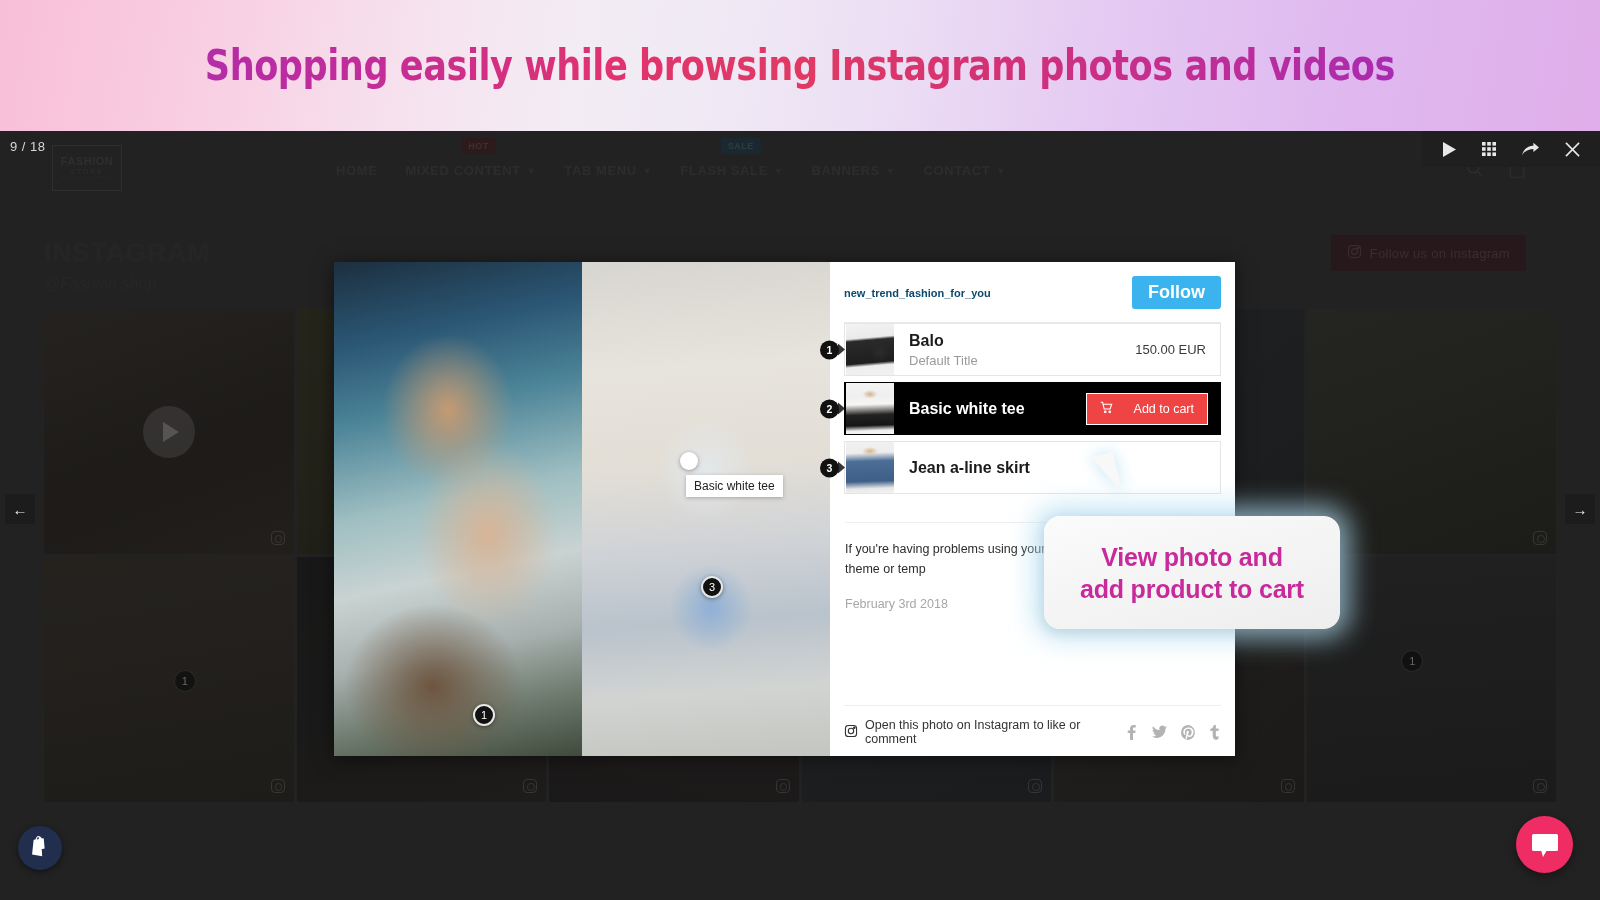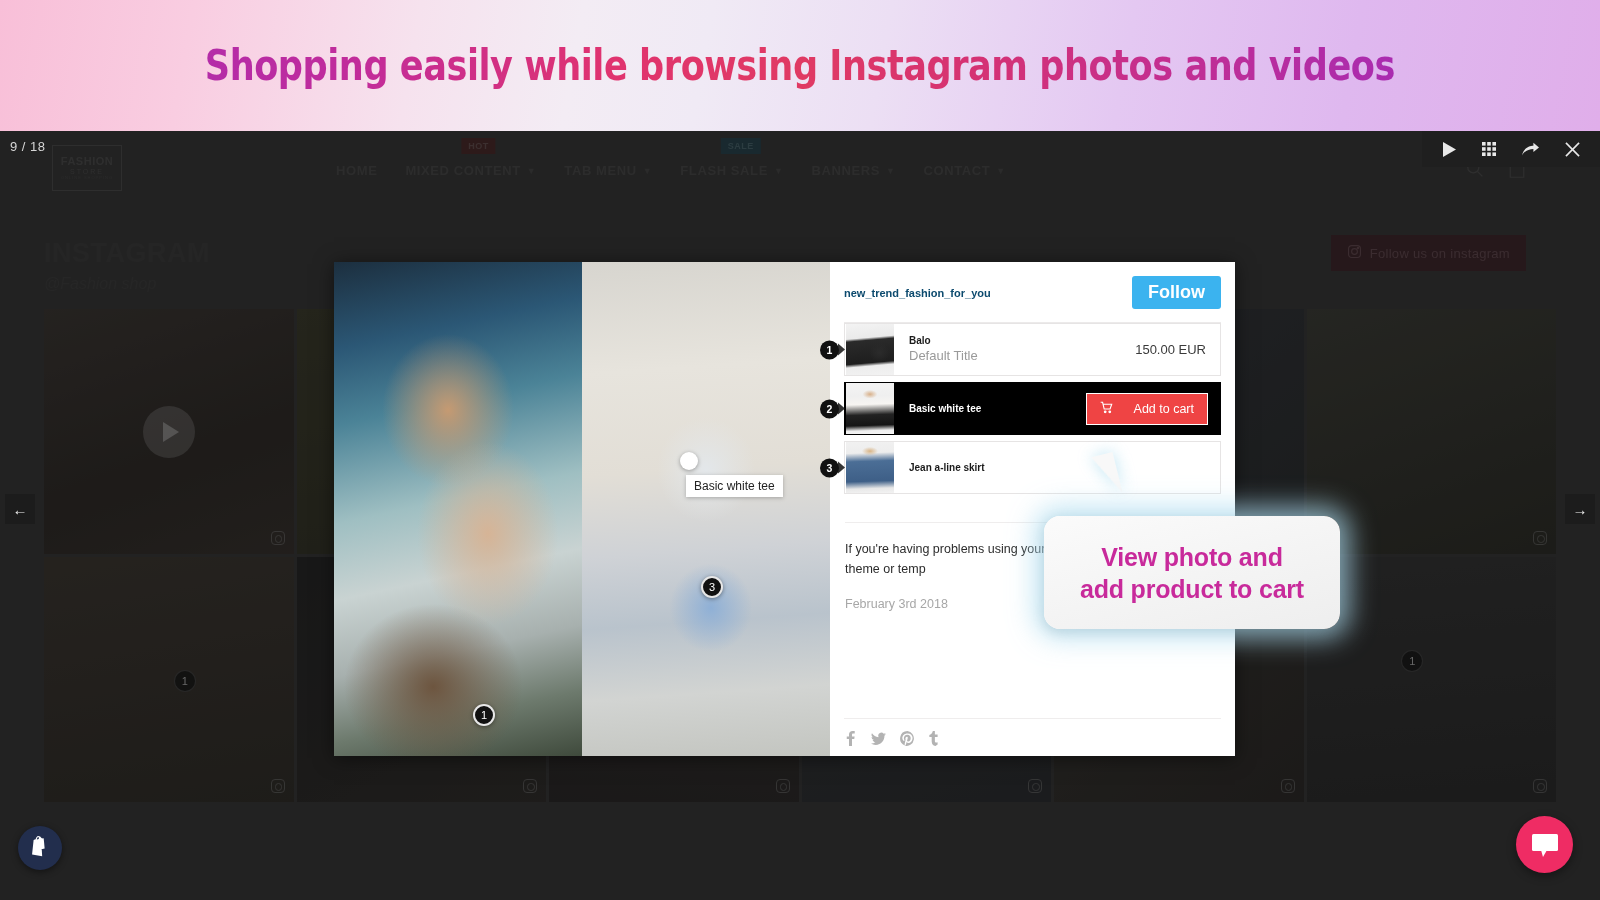--- a/index.html
+++ b/index.html
@@ -254,21 +254,21 @@
       radial-gradient(ellipse 22% 12% at 50% 22%, #d8b089 0%, rgba(216,176,137,0) 70%),
       linear-gradient(178deg,#f4f4f4 0%,#efefef 26%,#f7f5f2 42%,#222 62%,#151515 82%,#efefef 92%,#f5f5f5 100%);
   }
   .thumb-skirt {
     width: 100%; height: 100%;
     background:
       radial-gradient(ellipse 24% 12% at 50% 18%, #d8b486 0%, rgba(216,180,134,0) 70%),
       linear-gradient(178deg,#f1f1f1 0%,#ededed 22%,#4b6e96 38%,#3e5f87 76%,#e8e8e8 90%,#f3f3f3 100%);
   }
   .row-info { flex: 1; padding-left: 14px; line-height: 1.35; }
-  .row-title { font-size: 10px; font-weight: 700; color: #1b1b1b; }
+  .row-title { font-size: 16px; font-weight: 700; color: #1b1b1b; }
   .product-row.active .row-title { color: #fff; }
   .row-variant { font-size: 13px; color: #9a9a9a; }
   .row-price { font-size: 13px; color: #3a3a3a; padding-right: 14px; white-space: nowrap; }
   .add-cart-btn {
     display: flex; align-items: center; gap: 21px;
     border: 1px solid #fff; background: #ef4444; color: #fff;
     font-size: 12.5px; padding: 7px 13px; margin-right: 12px; cursor: pointer;
   }
 
   .caption {
@@ -553,20 +553,30 @@
           <div class="row-info">
             <div class="row-title">Jean a-line skirt</div>
           </div>
         </div>
       </div>
 
       <div class="caption">If you're having problems using your to service that set up the theme or temp</div>
       <div class="post-date">February 3rd 2018</div>
 
       <div class="panel-footer">
+        <div class="open-ig">
+          <span>
+            <svg width="14" height="14" viewBox="0 0 24 24" fill="none" stroke="#333" stroke-width="1.9">
+              <rect x="2.5" y="2.5" width="19" height="19" rx="5"></rect>
+              <circle cx="12" cy="12" r="4.6"></circle>
+                <circle cx="17.6" cy="6.4" r="1.2" fill="#333"></circle>
+            </svg>
+          </span>
+          <span>Open this photo on Instagram to like or comment</span>
+        </div>
         <div class="social-icons">
           <span>
             <svg width="13" height="15" viewBox="0 0 12 16" fill="currentColor">
               <path d="M7.6 16V8.6h2.4l.4-2.8H7.6V4c0-.8.2-1.3 1.4-1.3H10.5V.1C10.2.1 9.3 0 8.2 0 5.9 0 4.4 1.4 4.4 3.7v2.1H2v2.8h2.4V16z"></path>
             </svg>
           </span>
           <span>
             <svg width="15" height="14" viewBox="0 0 18 15" fill="currentColor">
               <path d="M18 1.8c-.7.3-1.4.5-2.1.6.8-.5 1.3-1.2 1.6-2-.7.4-1.5.7-2.3.9A3.6 3.6 0 0 0 8.9 4.6c0 .3 0 .6.1.8A10.3 10.3 0 0 1 1.2.7 3.7 3.7 0 0 0 2.3 5.5c-.6 0-1.1-.2-1.6-.4 0 1.8 1.2 3.2 2.9 3.6-.3.1-.6.1-1 .1-.2 0-.5 0-.7-.1.5 1.5 1.8 2.5 3.4 2.5A7.3 7.3 0 0 1 0 13c1.6 1 3.5 1.6 5.6 1.6 6.8 0 10.5-5.6 10.5-10.4v-.5c.7-.5 1.3-1.2 1.9-1.9z"></path>
             </svg>

